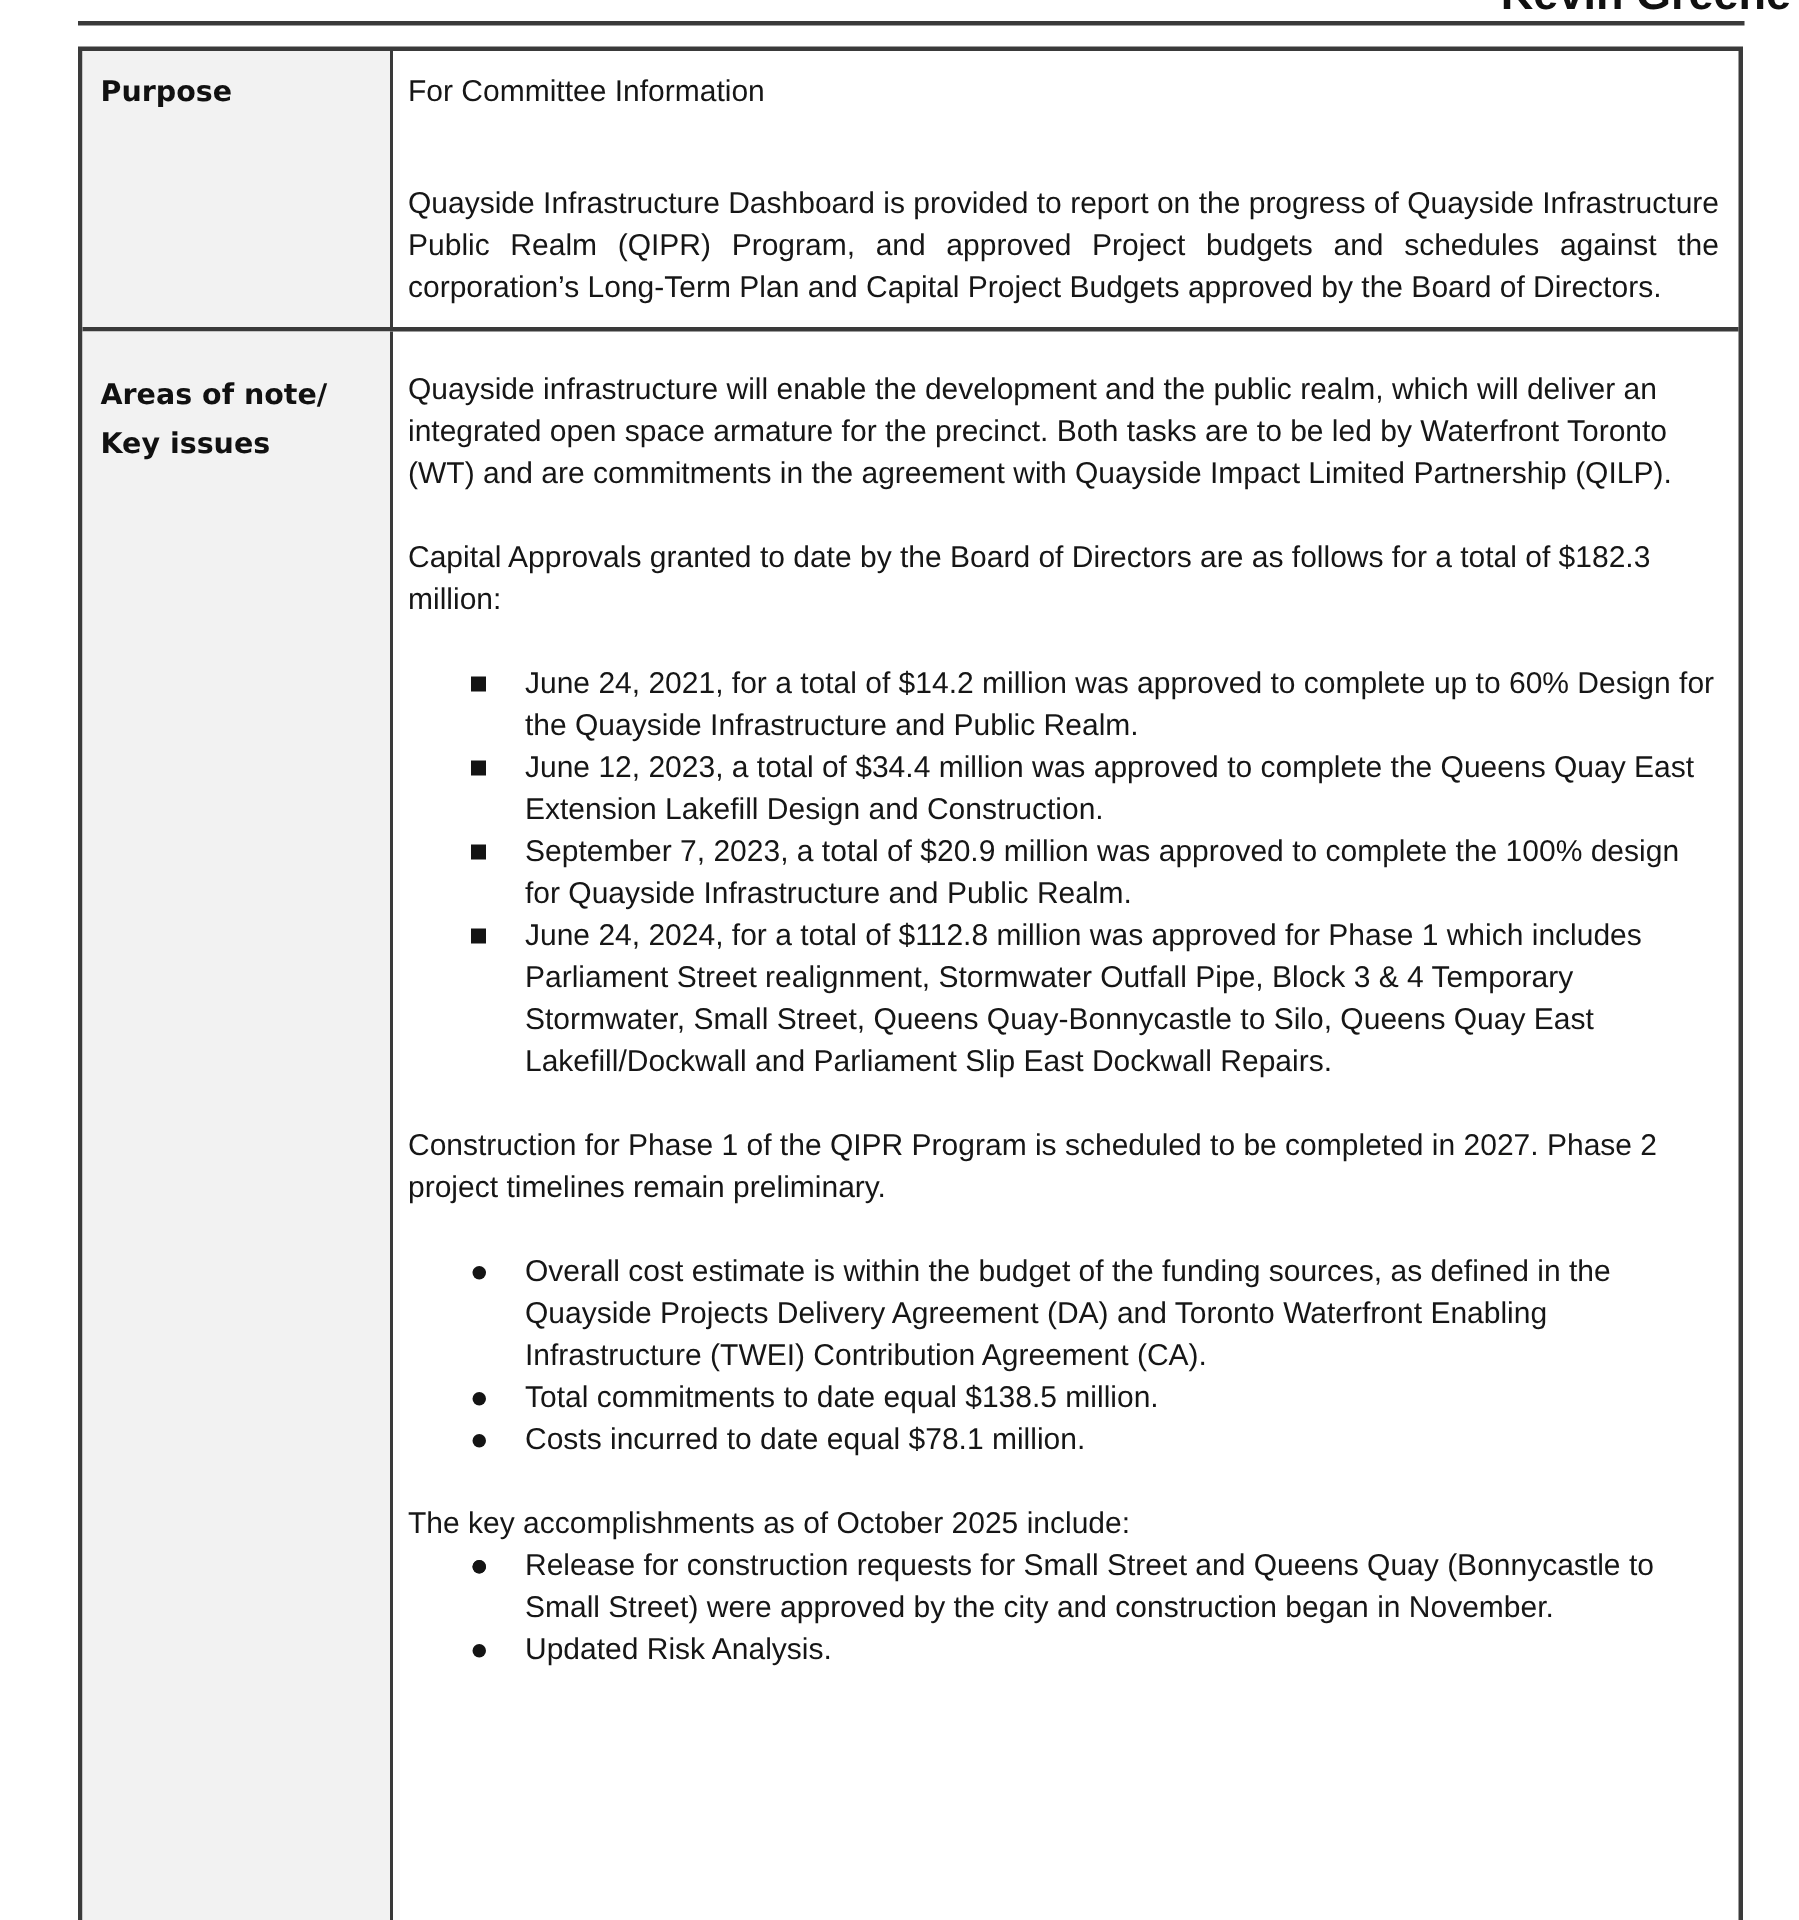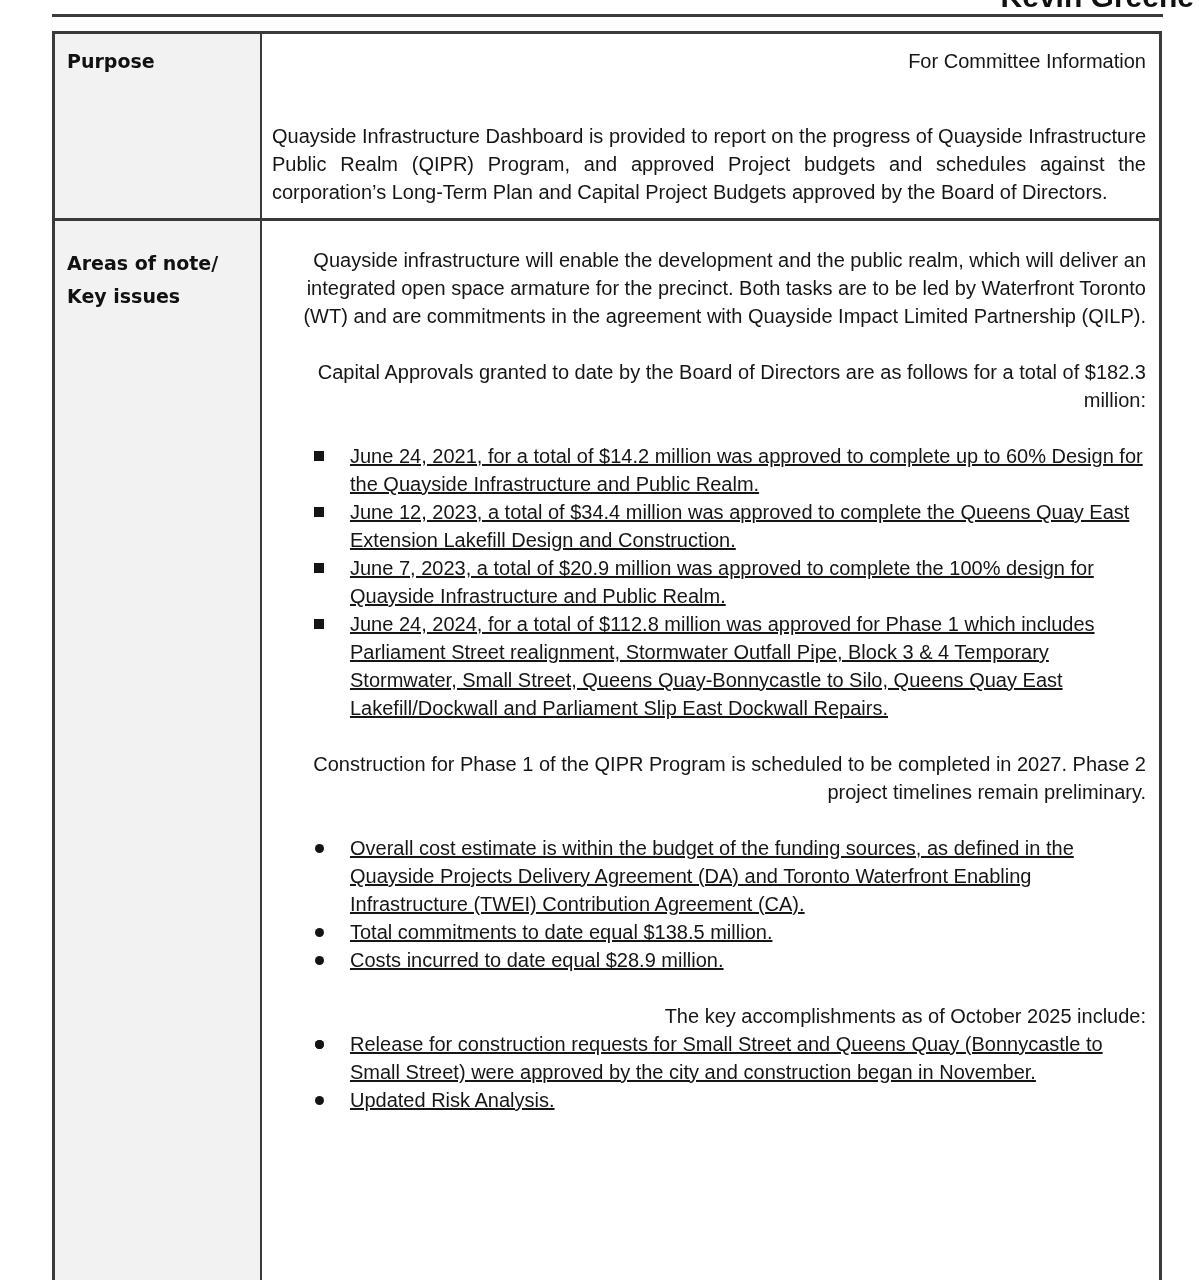--- a/index.html
+++ b/index.html
@@ -30,26 +30,26 @@
     font-size:19px; line-height:33px; color:#111;
   }
   .label-cell.r1 { padding:11px 4px 0 12px; }
   .label-cell.r2 { padding:26px 8px 0 12px; }
   .row1 { border-bottom:3px solid #3a3a3a; }
   .content-cell {
     font-size:20px; line-height:28px; padding:13px 13px 0 10px;
   }
   .content-cell.r2 { padding-top:25px; }
   .lbl-line { display:block; }
-  p { margin:0 0 28px 0;text-align:right; }
+  p { margin:0 0 28px 0; }
   p.intro { margin-bottom:17px; }
   p.justify { text-align:justify;margin-top:47px; }
   p.tight { margin-bottom:0; }
   ul.blist { list-style:none; margin:0 0 28px 0; padding:0; }
-  ul.blist li { position:relative; padding-left:78px;text-decoration:underline; }
+  ul.blist li { position:relative; padding-left:78px; }
   .marker { position:absolute; display:block; background:#141414; }
   .marker.sq { left:42px; top:9px; width:10px; height:10px; }
   .marker.dot { left:43px; top:10px; width:9px; height:9px; border-radius:50%; }
 </style>
 </head>
 <body>
 
 <div class="page">
 
   <div class="author">Kevin Greene</div>
@@ -81,21 +81,21 @@
         <li>
           <span class="marker sq"></span>
           <span>June 24, 2021, for a total of $14.2 million was approved to complete up to 60% Design for the Quayside Infrastructure and Public Realm.</span>
         </li>
         <li>
           <span class="marker sq"></span>
           <span>June 12, 2023, a total of $34.4 million was approved to complete the Queens Quay East Extension Lakefill Design and Construction.</span>
         </li>
         <li>
           <span class="marker sq"></span>
-          <span>June 7, 2023, a total of $20.9 million was approved to complete the 100% design for Quayside Infrastructure and Public Realm.</span>
+          <span>September 7, 2023, a total of $20.9 million was approved to complete the 100% design for Quayside Infrastructure and Public Realm.</span>
         </li>
         <li>
           <span class="marker sq"></span>
           <span>June 24, 2024, for a total of $112.8 million was approved for Phase 1 which includes Parliament Street realignment, Stormwater Outfall Pipe, Block 3 &amp; 4 Temporary Stormwater, Small Street, Queens Quay-Bonnycastle to Silo, Queens Quay East Lakefill/Dockwall and Parliament Slip East Dockwall Repairs.</span>
         </li>
       </ul>
 
       <p>Construction for Phase 1 of the QIPR Program is scheduled to be completed in 2027. Phase 2 project timelines remain preliminary.</p>
 
 
@@ -103,21 +103,21 @@
         <li>
           <span class="marker dot"></span>
           <span>Overall cost estimate is within the budget of the funding sources, as defined in the Quayside Projects Delivery Agreement (DA) and Toronto Waterfront Enabling Infrastructure (TWEI) Contribution Agreement (CA).</span>
         </li>
         <li>
           <span class="marker dot"></span>
           <span>Total commitments to date equal $138.5 million.</span>
         </li>
         <li>
           <span class="marker dot"></span>
-          <span>Costs incurred to date equal $28.9 million.</span>
+          <span>Costs incurred to date equal $78.1 million.</span>
         </li>
       </ul>
 
       <p class="tight">The key accomplishments as of October 2025 include:</p>
 
       <ul class="blist">
         <li>
           <span class="marker dot"></span>
         </li>
         <li>

